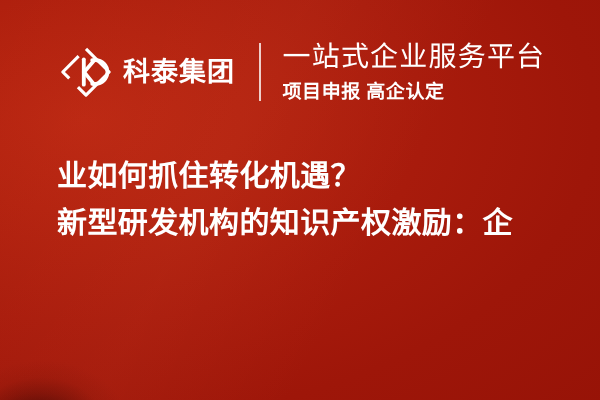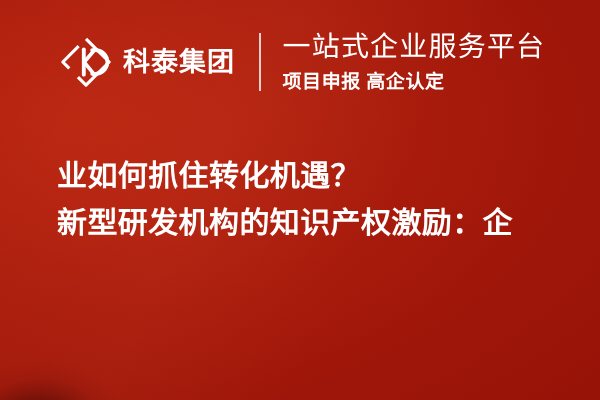--- a/index.html
+++ b/index.html
@@ -51,21 +51,21 @@
     background: linear-gradient(118deg,
       rgba(255, 120, 80, 0.00) 0%,
       rgba(255, 130, 90, 0.055) 38%,
       rgba(255, 120, 80, 0.00) 62%);
   }
 
   
   .header {
     position: absolute;
     left: 58px;
-    top: 26px;
+    top: 36px;
     display: flex;
     align-items: center;
     height: 72px;
   }
 
   .logo-group {
     display: flex;
     align-items: center;
     height: 100%;
   }

